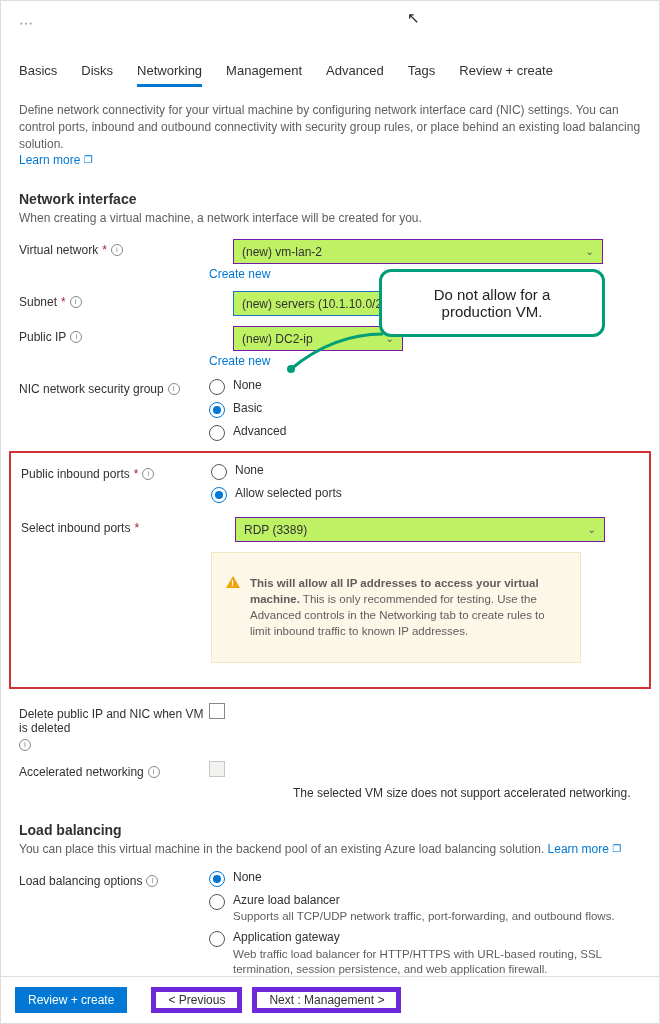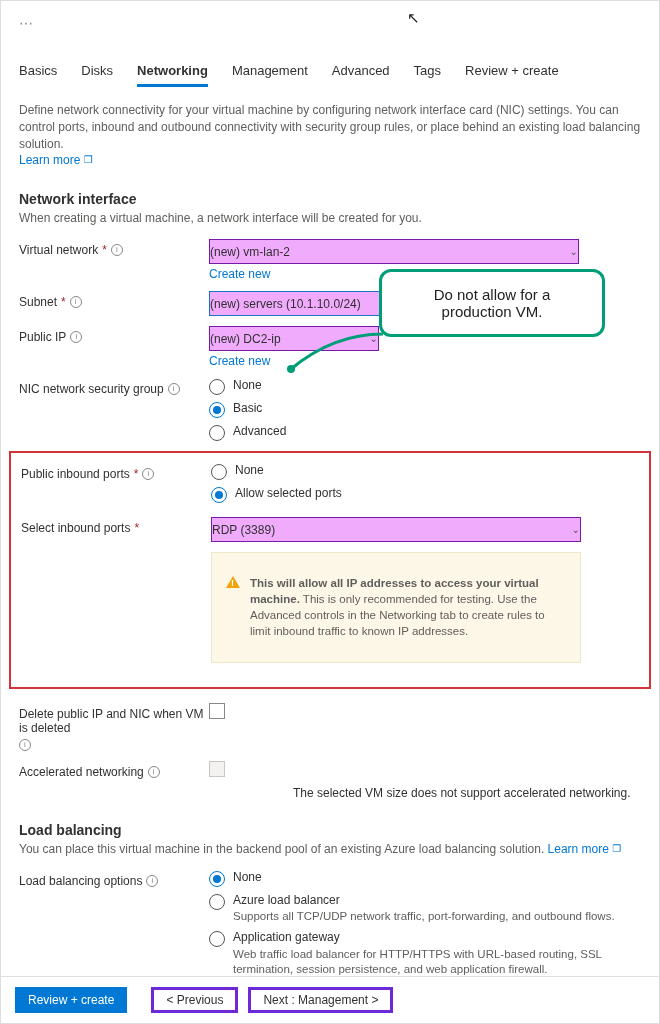--- a/index.html
+++ b/index.html
@@ -36,21 +36,21 @@
   .ellipsis{color:#888;font-size:14px;}
   .cursor{position:absolute;left:406px;top:8px;font-size:15px;color:#222;}
   .tabs{
     display:flex;
     gap:24px;
     margin-top:26px;
     border-bottom:1px solid transparent;
     font-size:13px;
   }
   .tab{padding:6px 0;color:var(--text);cursor:pointer;}
-  .tab.active{color:var(--text);font-weight:700;border-bottom:3px solid var(--link);}
+  .tab.active{color:var(--text);font-weight:400;border-bottom:3px solid var(--link);}
   .intro{margin-top:14px;color:var(--muted);line-height:1.4;}
   .learn-link{color:var(--link);text-decoration:none;}
   .ext-icon{font-size:10px;vertical-align:1px;}
 
   .section-title{font-size:14px;font-weight:600;margin-top:22px;}
   .section-sub{color:var(--muted);margin-top:4px;}
 
   .form{margin-top:14px;}
   .row{display:flex;align-items:flex-start;margin-bottom:6px;}
   .row.wide{margin-bottom:10px;}
@@ -58,22 +58,22 @@
   .label-col .lbl{color:var(--text);}
   .req{color:#a4262c;}
   .info-icon{
     display:inline-flex;width:12px;height:12px;border:1px solid #888;border-radius:50%;
     align-items:center;justify-content:center;font-size:8px;color:#888;line-height:1;
   }
   .field-col{flex:1;}
   .select{
     display:flex;align-items:center;justify-content:space-between;
     border:1px solid var(--accent);
-    height:25px;padding:0 0;font-size:12px;background:#f0abfc;
-    width:370px;max-width:100%;
+    height:25px;padding:0 8px;font-size:12px;background:#bef264;
+    width:370px;max-width:100%;margin-left:24px;
   }
   .select.blue{border-color:#1b73c7;}
   .select .chev{color:#555;font-size:10px;}
   .sublink{color:var(--link);font-size:12px;margin-top:3px;cursor:pointer;}
 
   .radio-group{display:flex;flex-direction:column;gap:6px;}
   .radio-opt{display:flex;align-items:flex-start;gap:8px;}
   .radio{
     width:16px;height:16px;border:1px solid #555;border-radius:50%;display:inline-flex;
     align-items:center;justify-content:center;flex-shrink:0;margin-top:1px;
@@ -140,21 +140,21 @@
     border-top:1px solid var(--border-light);
     padding:10px 14px;
     display:flex;align-items:center;gap:24px;
     background:#fff;
   }
   .btn{
     height:26px;padding:0 12px;font-size:12px;display:inline-flex;align-items:center;
     cursor:pointer;border:1px solid transparent;
   }
   .btn.primary{background:var(--link);color:#fff;}
-  .btn.secondary{background:#fff;border:3px solid #6d28d9;color:var(--text);}
+  .btn.secondary{background:#fff;border:5px solid #6d28d9;color:var(--text);}
   .btn-group{display:flex;gap:10px;}
 </style>
 </head>
 <body>
 
 <div class="page">
 
   <div class="title-row">
     <span class="ellipsis">⋯</span>
   </div>

